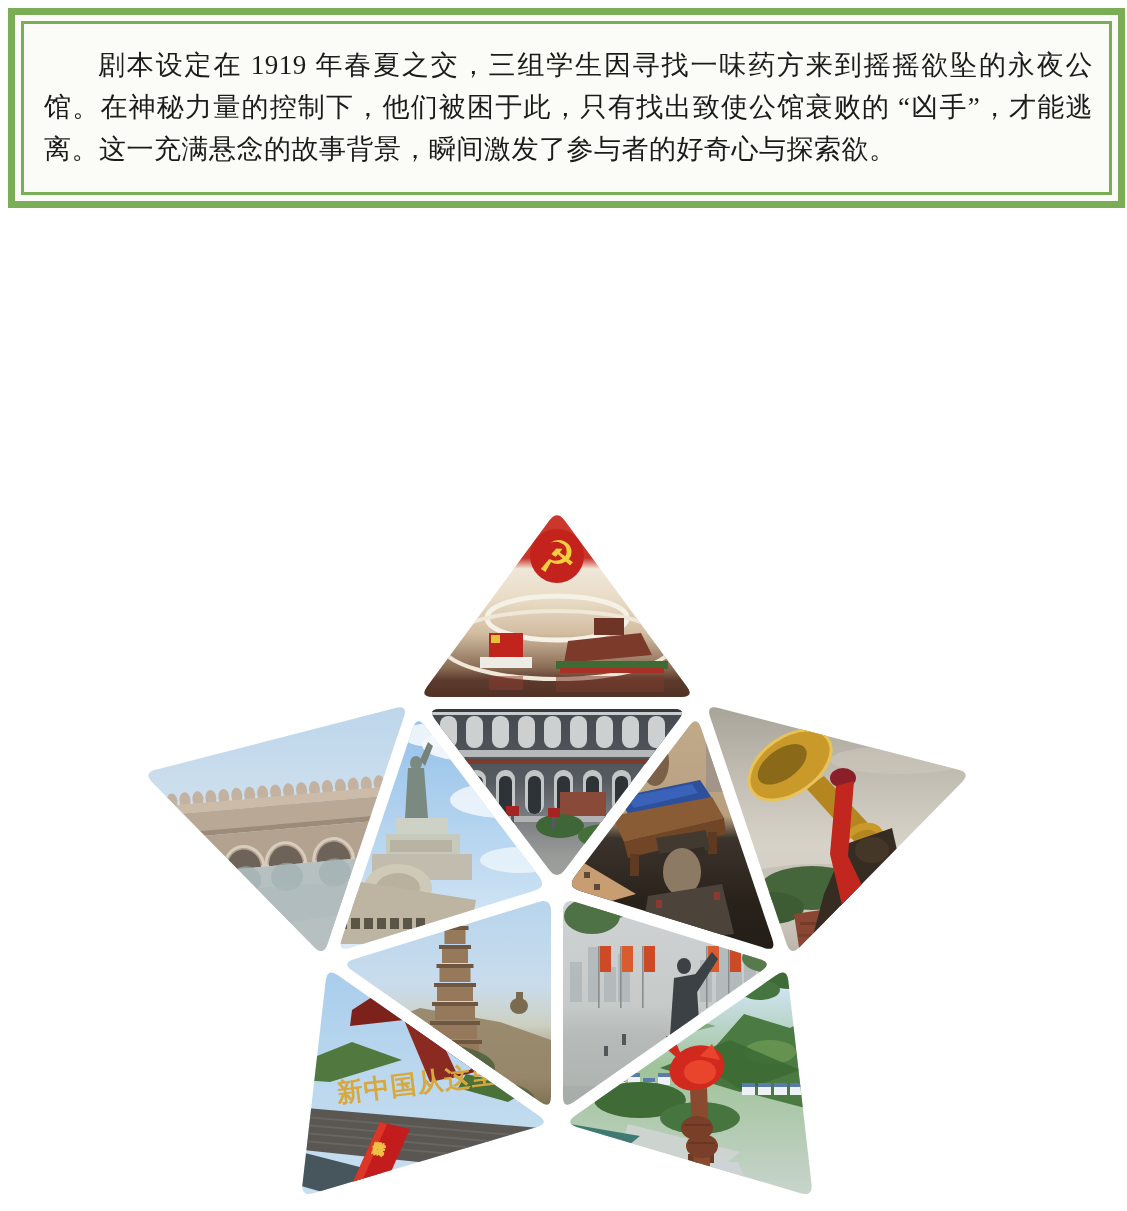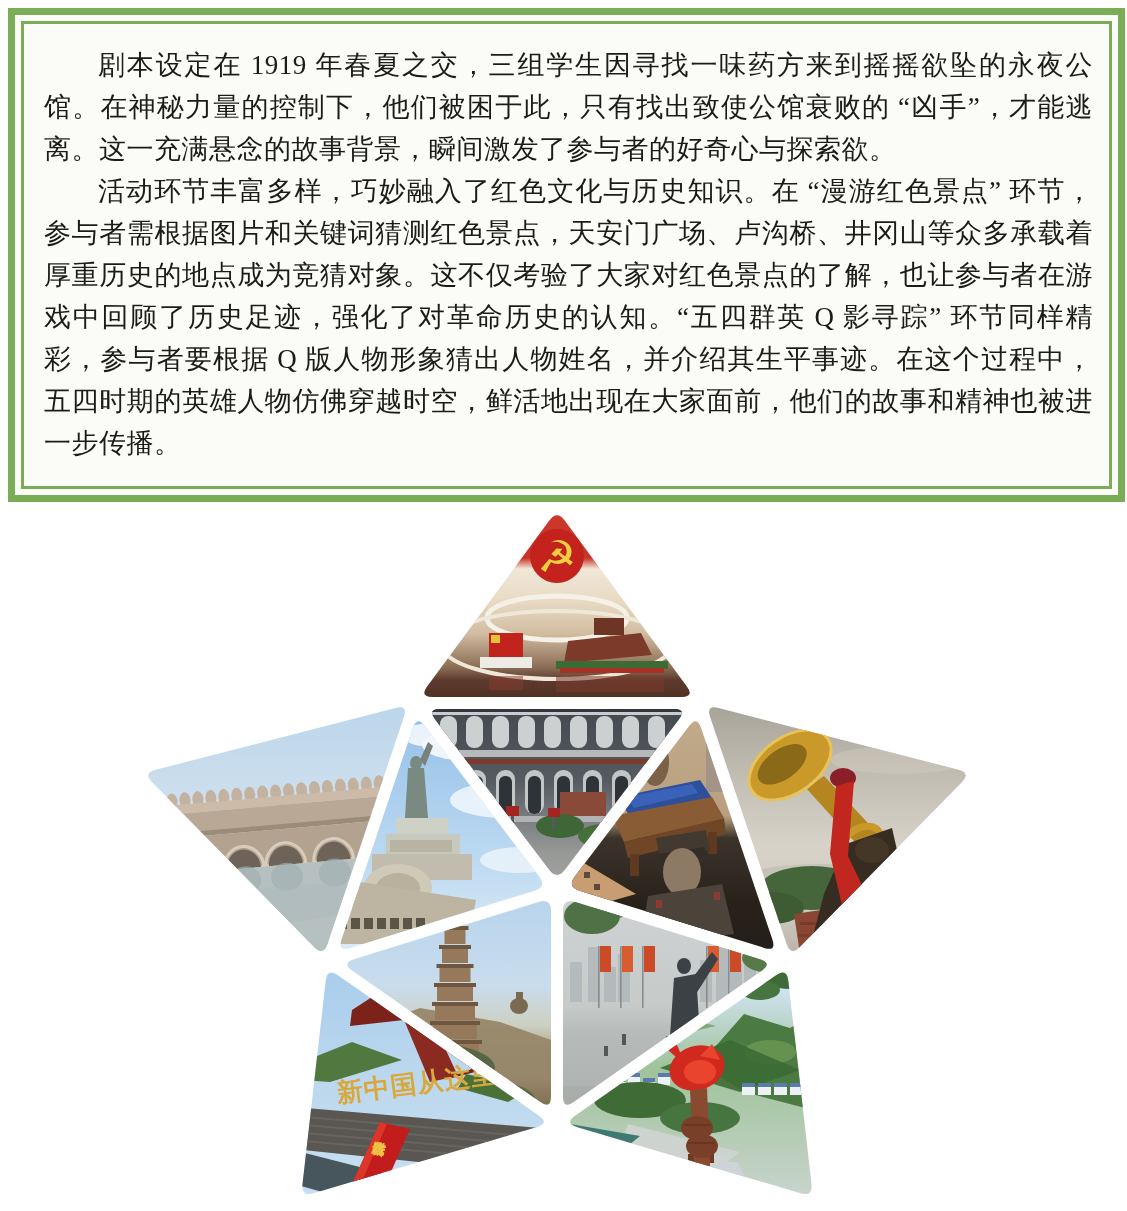--- a/index.html
+++ b/index.html
@@ -12,21 +12,20 @@
   .collage{position:absolute;z-index:2;top:505px;left:0;width:1127px;height:706px;}
   .collage svg{display:block;width:1127px;height:706px;}
 </style>
 </head>
 <body>
 
 <div class="page">
   <div class="panel">
     <div class="panel-inner">
       <p>剧本设定在 1919 年春夏之交，三组学生因寻找一味药方来到摇摇欲坠的永夜公馆。在神秘力量的控制下，他们被困于此，只有找出致使公馆衰败的 “凶手”，才能逃离。这一充满悬念的故事背景，瞬间激发了参与者的好奇心与探索欲。</p>
-      <p>活动环节丰富多样，巧妙融入了红色文化与历史知识。在 “漫游红色景点” 环节，参与者需根据图片和关键词猜测红色景点，天安门广场、卢沟桥、井冈山等众多承载着厚重历史的地点成为竞猜对象。这不仅考验了大家对红色景点的了解，也让参与者在游戏中回顾了历史足迹，强化了对革命历史的认知。“五四群英 Q 影寻踪” 环节同样精彩，参与者要根据 Q 版人物形象猜出人物姓名，并介绍其生平事迹。在这个过程中，五四时期的英雄人物仿佛穿越时空，鲜活地出现在大家面前，他们的故事和精神也被进一步传播。</p>
     </div>
   </div>
   <div class="collage">
     <svg id="star" viewBox="0 505 1127 706" xmlns="http://www.w3.org/2000/svg">
         <defs>
           <linearGradient id="g0" x1="0" y1="0" x2="0" y2="1">
             <stop offset="0" stop-color="#ce392c"></stop>
             <stop offset="0.27" stop-color="#c8342a"></stop>
             <stop offset="0.32" stop-color="#f0e7d8"></stop>
             <stop offset="0.46" stop-color="#e9dcc6"></stop>

